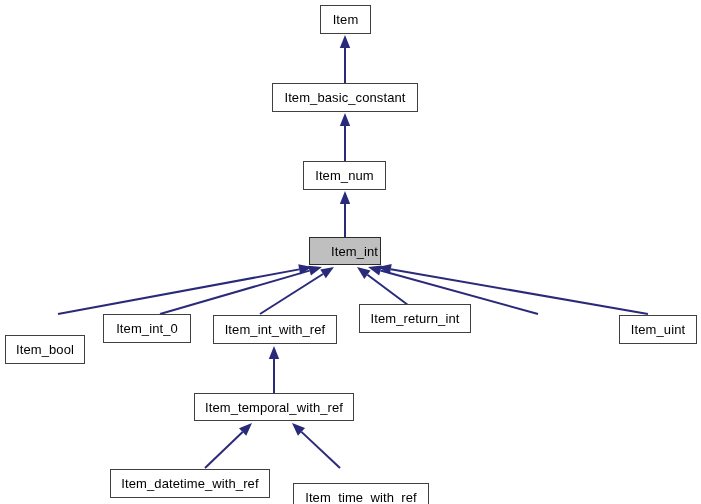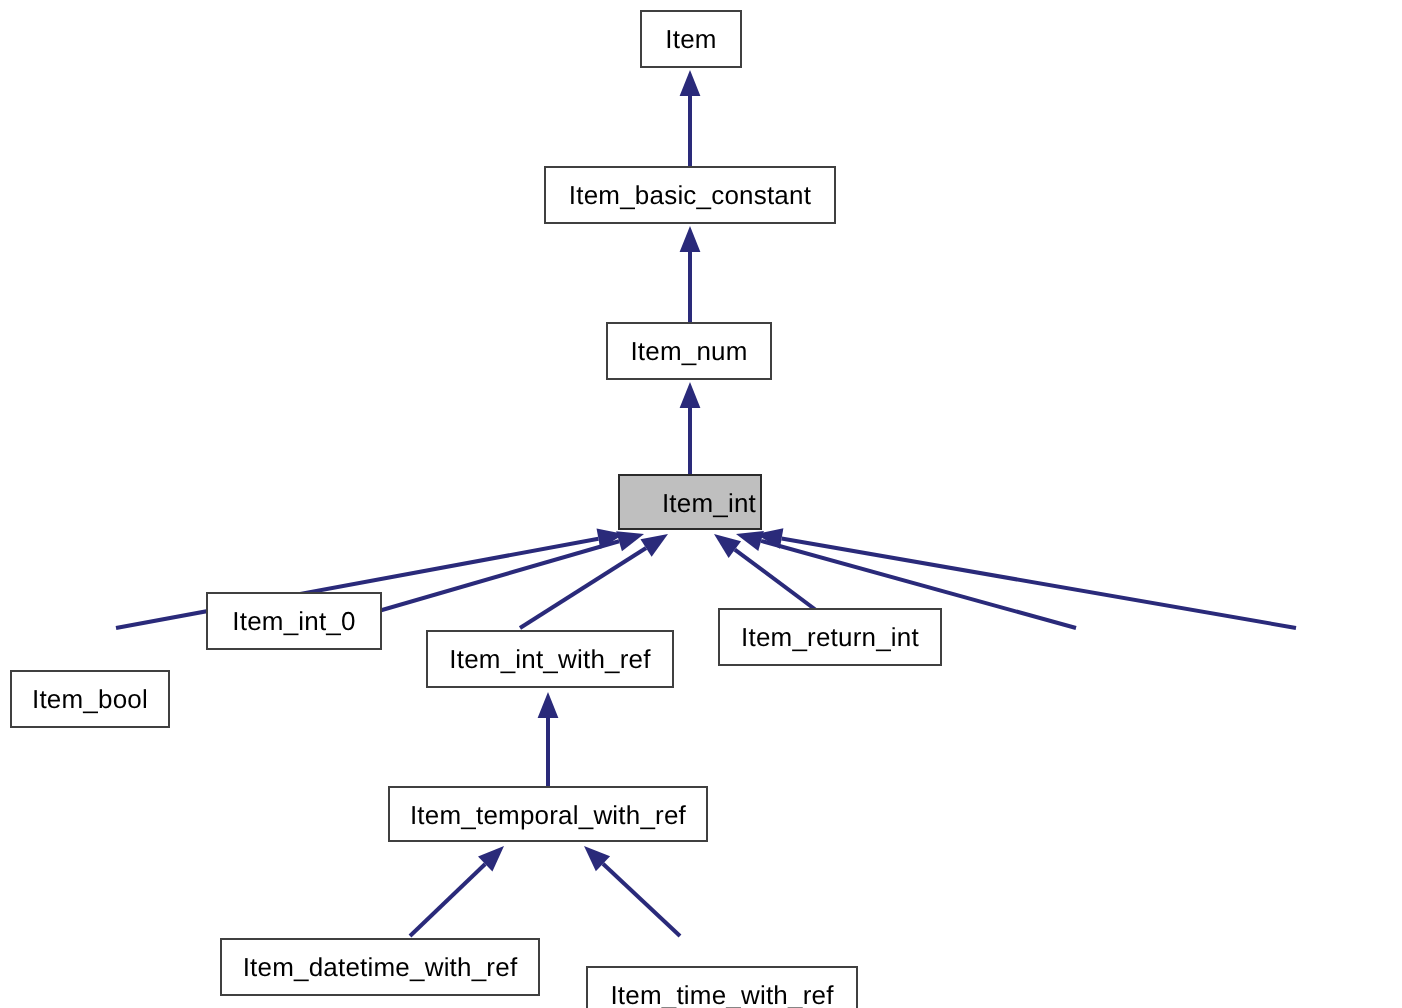--- a/index.html
+++ b/index.html
@@ -112,28 +112,31 @@
     </div>
     <div class="node" style="left: 303px; top: 161px; width: 83px; height: 29px;">
       <span class="node-label">Item_num</span>
     </div>
     <div class="node highlight" style="left: 309px; top: 237px; width: 72px; height: 28px; justify-content: flex-end;">
       <span class="node-label">Item_int</span>
     </div>
     <div class="node" style="left: 5px; top: 315px; width: 80px; height: 29px; margin-top: 20px;">
       <span class="node-label">Item_bool</span>
     </div>
-    <div class="node" style="left: 103px; top: 296px; width: 88px; height: 29px;">
+    <div class="node" style="left: 103px; top: 314px; width: 88px; height: 29px;">
       <span class="node-label">Item_int_0</span>
     </div>
     <div class="node" style="left: 213px; top: 315px; width: 124px; height: 29px;">
       <span class="node-label">Item_int_with_ref</span>
     </div>
     <div class="node" style="left: 359px; top: 304px; width: 112px; height: 29px;">
       <span class="node-label">Item_return_int</span>
+    </div>
+    <div class="node" style="left: 619px; top: 315px; width: 78px; height: 29px;">
+      <span class="node-label">Item_uint</span>
     </div>
     <div class="node" style="left: 194px; top: 393px; width: 160px; height: 28px;">
       <span class="node-label">Item_temporal_with_ref</span>
     </div>
     <div class="node" style="left: 110px; top: 469px; width: 160px; height: 29px;">
       <span class="node-label">Item_datetime_with_ref</span>
     </div>
     <div class="node" style="left: 293px; top: 469px; width: 136px; height: 29px; margin-top: 14px;">
       <span class="node-label">Item_time_with_ref</span>
     </div>

